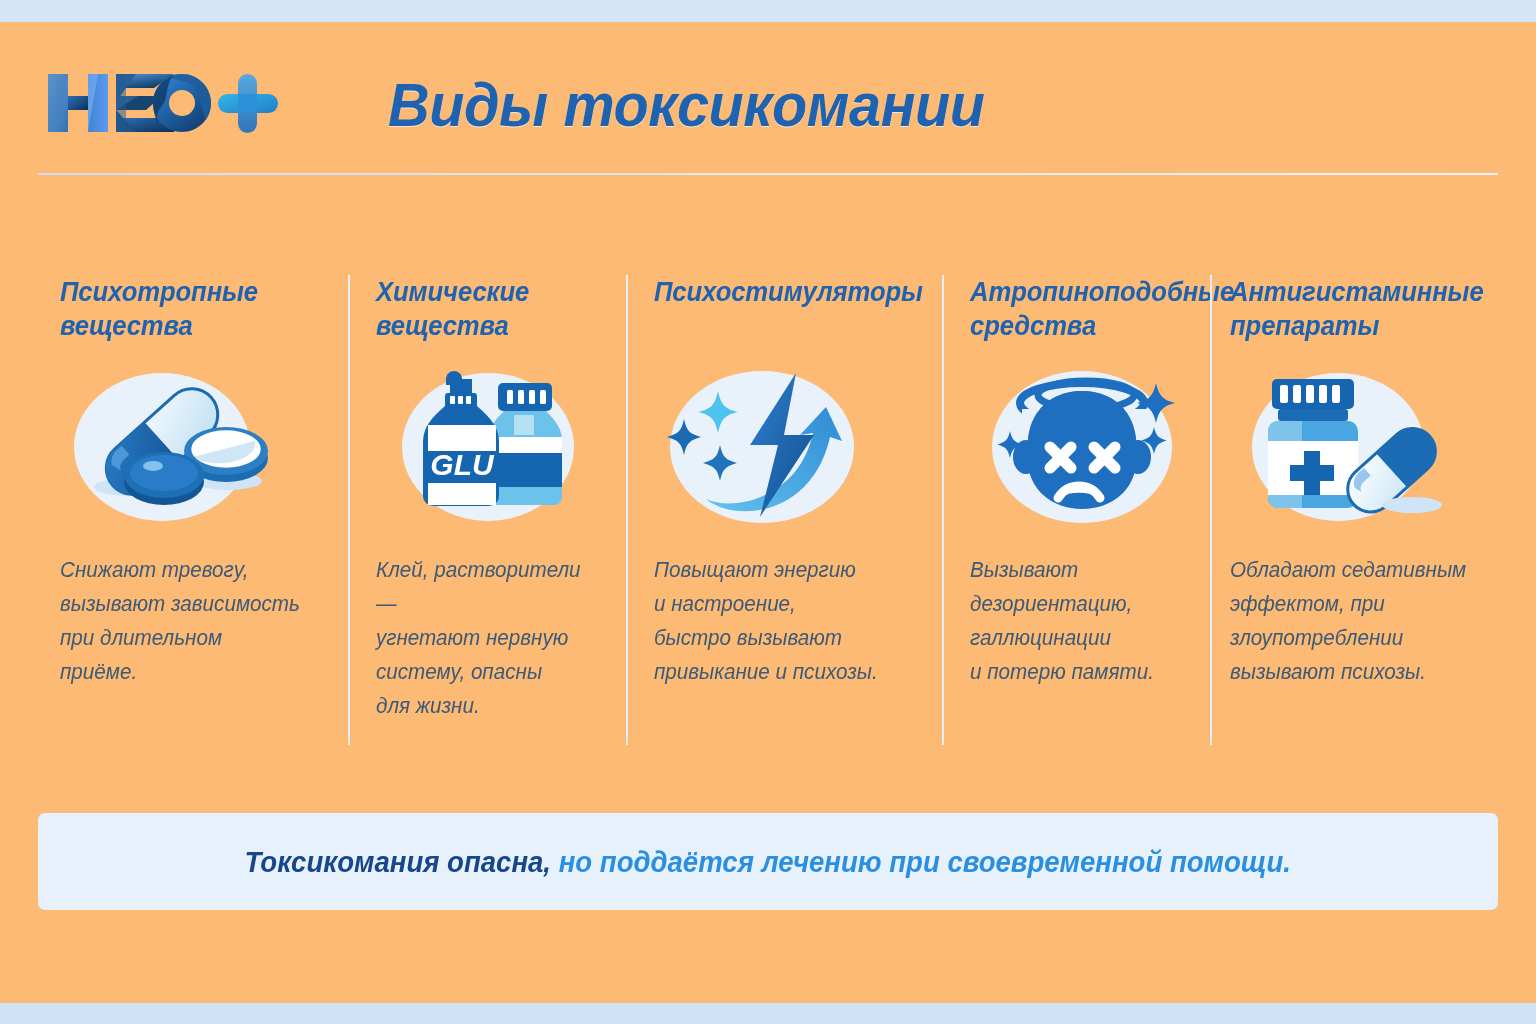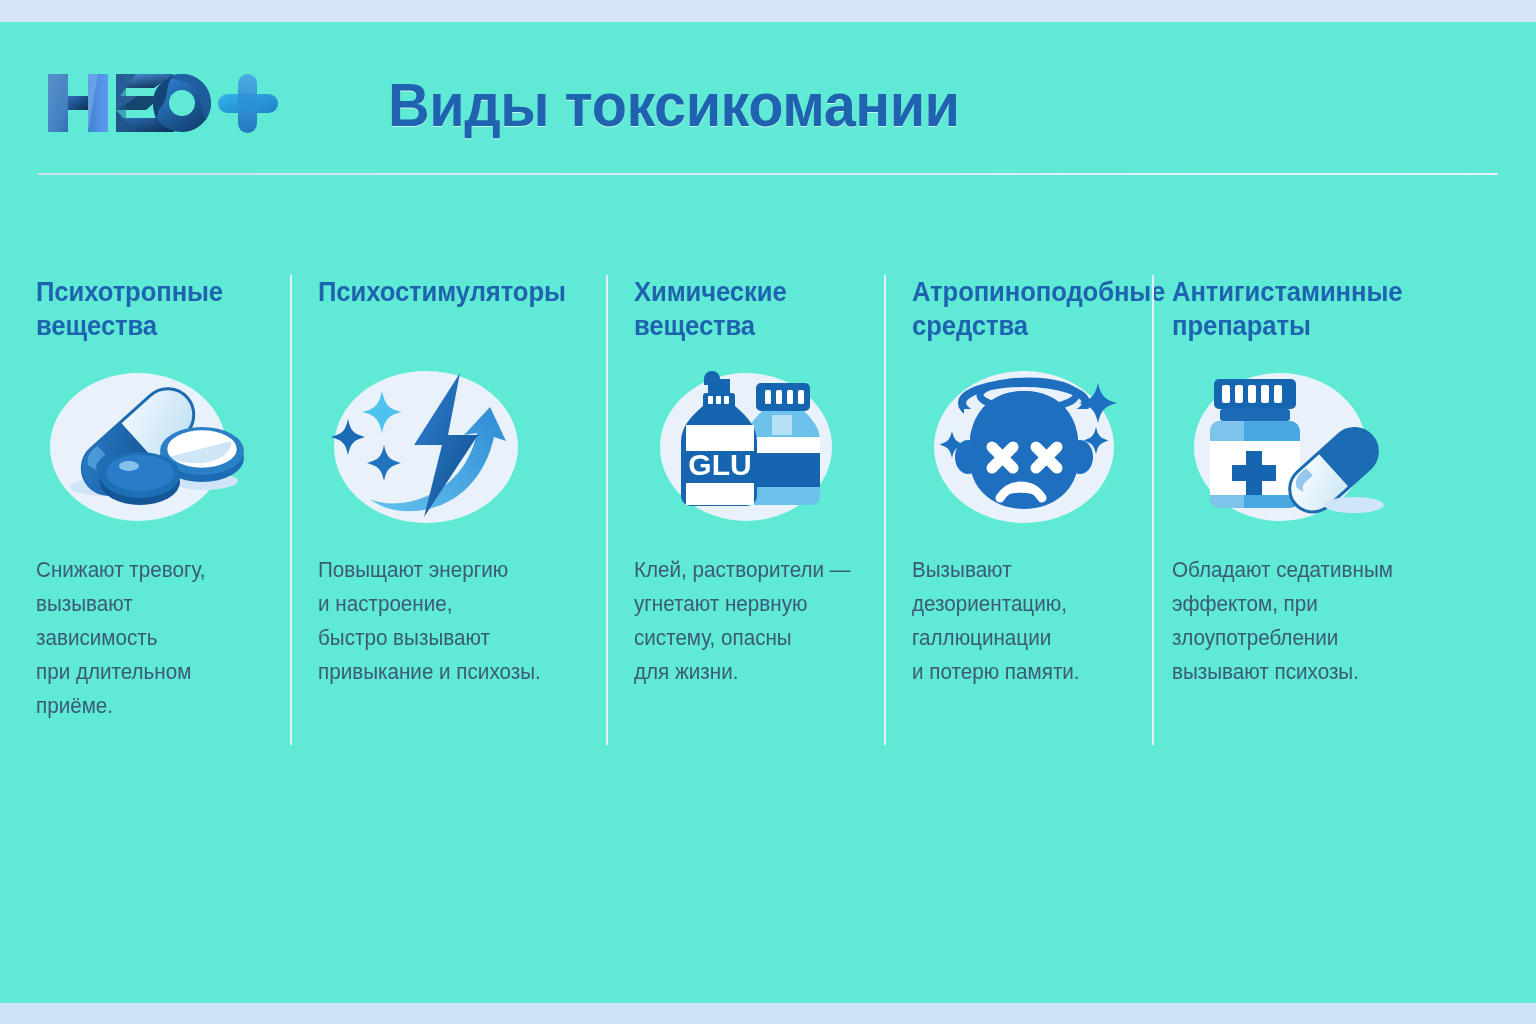--- a/index.html
+++ b/index.html
@@ -6,21 +6,22 @@
   * { margin:0; padding:0; box-sizing:border-box; }
   html, body {
     width:1536px; height:1024px;
     background:#ffffff;
     font-family:"Liberation Sans", sans-serif;
     overflow:hidden;
   }
   .page {
     position:relative;
     width:1536px; height:1024px;
-    background:#5eead4;
+    background:#fdba74;
+    font-style:italic;
   }
 
   
   .band-top {
     position:absolute; left:0; top:0; width:1536px; height:22px;
     background:#d3e5f6;
   }
   .band-bottom {
     position:absolute; left:0; bottom:0; width:1536px; height:21px;
     background:#cfe3f7;
@@ -62,21 +63,21 @@
     width:1536px; height:470px;
     display:flex;
   }
   .col {
     position:relative;
     flex: 0 0 auto;
     padding:0 0 0 0;
   }
   .col + .col { border-left:2px solid #e3eef9; }
 
-  .col-1 { width:290px; padding-left:36px; padding-right:22px; }
+  .col-1 { width:348px; padding-left:60px; padding-right:22px; }
   .col-2 { width:316px; padding-left:26px; padding-right:20px; }
   .col-3 { width:278px; padding-left:26px; padding-right:20px; }
   .col-4 { width:268px; padding-left:26px; padding-right:20px; }
   .col-5 { width:344px; padding-left:18px; padding-right:24px; }
 
   .col-head {
     font-family:"Liberation Sans Narrow","Liberation Sans", sans-serif;
     font-size:27px;
     font-weight:700;
     color:#1f63b0;
@@ -233,20 +234,58 @@
           <ellipse cx="104" cy="108" rx="34" ry="18" fill="#2a7cc8"></ellipse>
           <ellipse cx="93" cy="101" rx="10" ry="5" fill="#8fc9ee" opacity=".9"></ellipse>
         </svg>
       </div>
       <div class="col-body">Снижают тревогу,
 вызывают зависимость
 при длительном
 приёме.</div>
     </div>
 
+    <div class="col col-3">
+      <div class="col-head">Химические вещества</div>
+      <div class="icon-wrap">
+        <svg width="240" height="166" viewBox="0 0 240 166" xmlns="http://www.w3.org/2000/svg">
+          <ellipse cx="112" cy="82" rx="86" ry="74" fill="#e9f2fb"></ellipse>
+
+          <rect x="122" y="18" width="54" height="28" rx="5" fill="#1565b0"></rect>
+          <g fill="#ffffff">
+            <rect x="131" y="25" width="6" height="14" rx="1.5"></rect>
+            <rect x="142" y="25" width="6" height="14" rx="1.5"></rect>
+            <rect x="153" y="25" width="6" height="14" rx="1.5"></rect>
+            <rect x="164" y="25" width="6" height="14" rx="1.5"></rect>
+          </g>
+          <path d="M128 46h42c10 10 16 18 16 30v56a8 8 0 0 1 -8 8h-58a8 8 0 0 1 -8 -8V76c0-12 6-20 16-30z" fill="#6cc2ea"></path>
+          <path d="M112 72h74v16h-74z" fill="#ffffff"></path>
+          <path d="M112 88h74v34h-74z" fill="#1565b0"></path>
+          <path d="M138 50h20v20h-20z" fill="#ffffff" opacity=".5"></path>
+
+          <path d="M74 14h22v14H74z" fill="#1565b0"></path>
+          <path d="M72 28h26c2 0 3 1 3 3v10H69V31c0-2 1-3 3-3z" fill="#1565b0"></path>
+          <g fill="#ffffff">
+            <rect x="74" y="31" width="5" height="8" rx="1"></rect>
+            <rect x="82" y="31" width="5" height="8" rx="1"></rect>
+            <rect x="90" y="31" width="5" height="8" rx="1"></rect>
+          </g>
+          <path d="M78 6c4 0 8 3 8 8v6H70v-6c0-5 4-8 8-8z" fill="#1565b0"></path>
+          <path d="M69 41h32c14 12 22 22 22 36v54a10 10 0 0 1 -10 10H57a10 10 0 0 1 -10 -10V77c0-14 8-24 22-36z" fill="#1565b0"></path>
+          <path d="M52 60h68v26H52z" fill="#ffffff"></path>
+          <path d="M52 118h68v22H52z" fill="#ffffff"></path>
+          <text x="86" y="110" text-anchor="middle" font-family="Liberation Sans, sans-serif" font-size="30" font-weight="700" fill="#ffffff">GLU</text>
+        </svg>
+      </div>
+      <div class="col-body">Клей, растворители —
+угнетают нервную
+систему, опасны
+для жизни.</div>
+    </div>
+
     <div class="col col-2">
       <div class="col-head">Психостимуляторы</div>
       <div class="icon-wrap">
         <svg width="250" height="166" viewBox="0 0 250 166" xmlns="http://www.w3.org/2000/svg">
           <defs>
             <linearGradient id="bolt" x1="0" y1="0" x2="1" y2="1">
               <stop offset="0" stop-color="#2f7fd0"></stop>
                 <stop offset="1" stop-color="#10508f"></stop>
             </linearGradient>
             <linearGradient id="arrw" x1="0" y1="1" x2="1" y2="0">
@@ -264,58 +303,20 @@
           <path d="M30 54 c2.5 12 6 15 17 18 -11 3 -14.5 6 -17 18 -2.5 -12 -6 -15 -17 -18 11 -3 14.5 -6 17 -18z" fill="#1a6ab4"></path>
           <path d="M66 80 c2.5 12 6 15 17 18 -11 3 -14.5 6 -17 18 -2.5 -12 -6 -15 -17 -18 11 -3 14.5 -6 17 -18z" fill="#1f74bd"></path>
         </svg>
       </div>
       <div class="col-body">Повыщают энергию
 и настроение,
 быстро вызывают
 привыкание и психозы.</div>
     </div>
 
-    <div class="col col-3">
-      <div class="col-head">Химические вещества</div>
-      <div class="icon-wrap">
-        <svg width="240" height="166" viewBox="0 0 240 166" xmlns="http://www.w3.org/2000/svg">
-          <ellipse cx="112" cy="82" rx="86" ry="74" fill="#e9f2fb"></ellipse>
-
-          <rect x="122" y="18" width="54" height="28" rx="5" fill="#1565b0"></rect>
-          <g fill="#ffffff">
-            <rect x="131" y="25" width="6" height="14" rx="1.5"></rect>
-            <rect x="142" y="25" width="6" height="14" rx="1.5"></rect>
-            <rect x="153" y="25" width="6" height="14" rx="1.5"></rect>
-            <rect x="164" y="25" width="6" height="14" rx="1.5"></rect>
-          </g>
-          <path d="M128 46h42c10 10 16 18 16 30v56a8 8 0 0 1 -8 8h-58a8 8 0 0 1 -8 -8V76c0-12 6-20 16-30z" fill="#6cc2ea"></path>
-          <path d="M112 72h74v16h-74z" fill="#ffffff"></path>
-          <path d="M112 88h74v34h-74z" fill="#1565b0"></path>
-          <path d="M138 50h20v20h-20z" fill="#ffffff" opacity=".5"></path>
-
-          <path d="M74 14h22v14H74z" fill="#1565b0"></path>
-          <path d="M72 28h26c2 0 3 1 3 3v10H69V31c0-2 1-3 3-3z" fill="#1565b0"></path>
-          <g fill="#ffffff">
-            <rect x="74" y="31" width="5" height="8" rx="1"></rect>
-            <rect x="82" y="31" width="5" height="8" rx="1"></rect>
-            <rect x="90" y="31" width="5" height="8" rx="1"></rect>
-          </g>
-          <path d="M78 6c4 0 8 3 8 8v6H70v-6c0-5 4-8 8-8z" fill="#1565b0"></path>
-          <path d="M69 41h32c14 12 22 22 22 36v54a10 10 0 0 1 -10 10H57a10 10 0 0 1 -10 -10V77c0-14 8-24 22-36z" fill="#1565b0"></path>
-          <path d="M52 60h68v26H52z" fill="#ffffff"></path>
-          <path d="M52 118h68v22H52z" fill="#ffffff"></path>
-          <text x="86" y="110" text-anchor="middle" font-family="Liberation Sans, sans-serif" font-size="30" font-weight="700" fill="#ffffff">GLU</text>
-        </svg>
-      </div>
-      <div class="col-body">Клей, растворители —
-угнетают нервную
-систему, опасны
-для жизни.</div>
-    </div>
-
     <div class="col col-4">
       <div class="col-head">Атропиноподобные средства</div>
       <div class="icon-wrap">
         <svg width="250" height="166" viewBox="0 0 250 166" xmlns="http://www.w3.org/2000/svg">
           <ellipse cx="112" cy="82" rx="90" ry="76" fill="#e9f2fb"></ellipse>
 
           <path d="M112 26c32 0 54 22 54 52v18c0 28-24 48-54 48s-54-20-54-48V78c0-30 22-52 54-52z" fill="#1f6fc0"></path>
 
           <ellipse cx="56" cy="92" rx="13" ry="17" fill="#1f6fc0"></ellipse>
           <ellipse cx="168" cy="92" rx="13" ry="17" fill="#1f6fc0"></ellipse>
@@ -384,16 +385,21 @@
         </svg>
       </div>
       <div class="col-body">Обладают седативным
 эффектом, при
 злоупотреблении
 вызывают психозы.</div>
     </div>
 
   </div>
 
+  <div class="footer">
+    <div class="footer-text">
+      <span class="footer-strong">Токсикомания опасна,</span><span class="footer-rest"> но поддаётся лечению при своевременной помощи.</span>
+    </div>
+  </div>
 
   <div class="band-bottom"></div>
 
 </div>
 
 </body></html>

